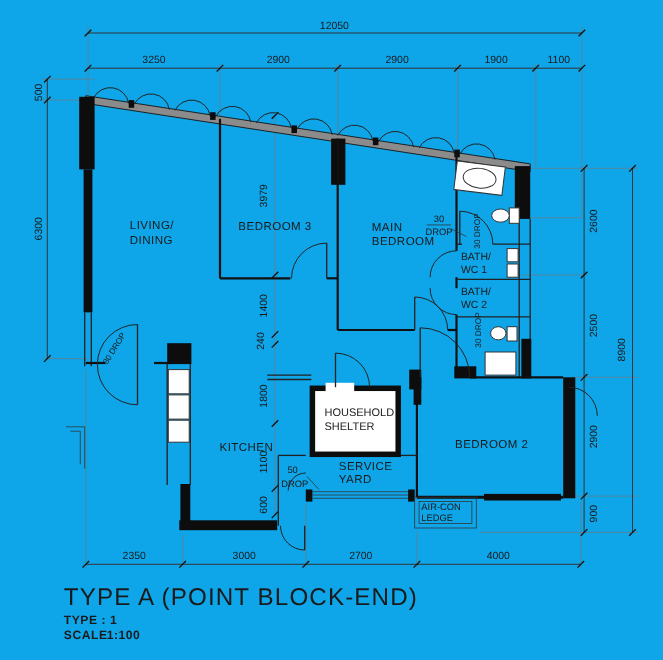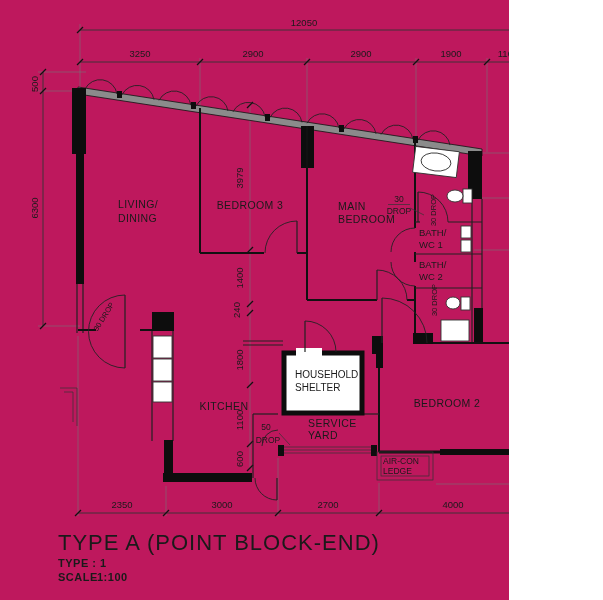--- a/index.html
+++ b/index.html
@@ -1,16 +1,16 @@
 <!DOCTYPE html>
 <html><head>
 <meta charset="utf-8">
 <style>
   html,body{margin:0;padding:0;background:#fff;}
-  .canvas{position:relative;width:509px;height:600px;background:#be185d;overflow:hidden;
+  .canvas{position:relative;width:603px;height:600px;background:#0ea5e9;overflow:hidden;
           font-family:"Liberation Sans",sans-serif;text-align:center;}
   svg{position:absolute;left:0;top:0;}
   svg text{fill:#1a1a1a;font-family:"Liberation Sans",sans-serif;}
   .dimt{font-size:9.5px;}
   .roomt{font-size:10.5px;letter-spacing:0.4px;}
   .smallt{font-size:8.5px;}
   .tinyt{font-size:7.5px;}
   .batht{font-size:9.5px;}
   .titlet{font-size:22px;letter-spacing:1px;}
   .subt{font-size:11px;font-weight:bold;letter-spacing:0.5px;}

